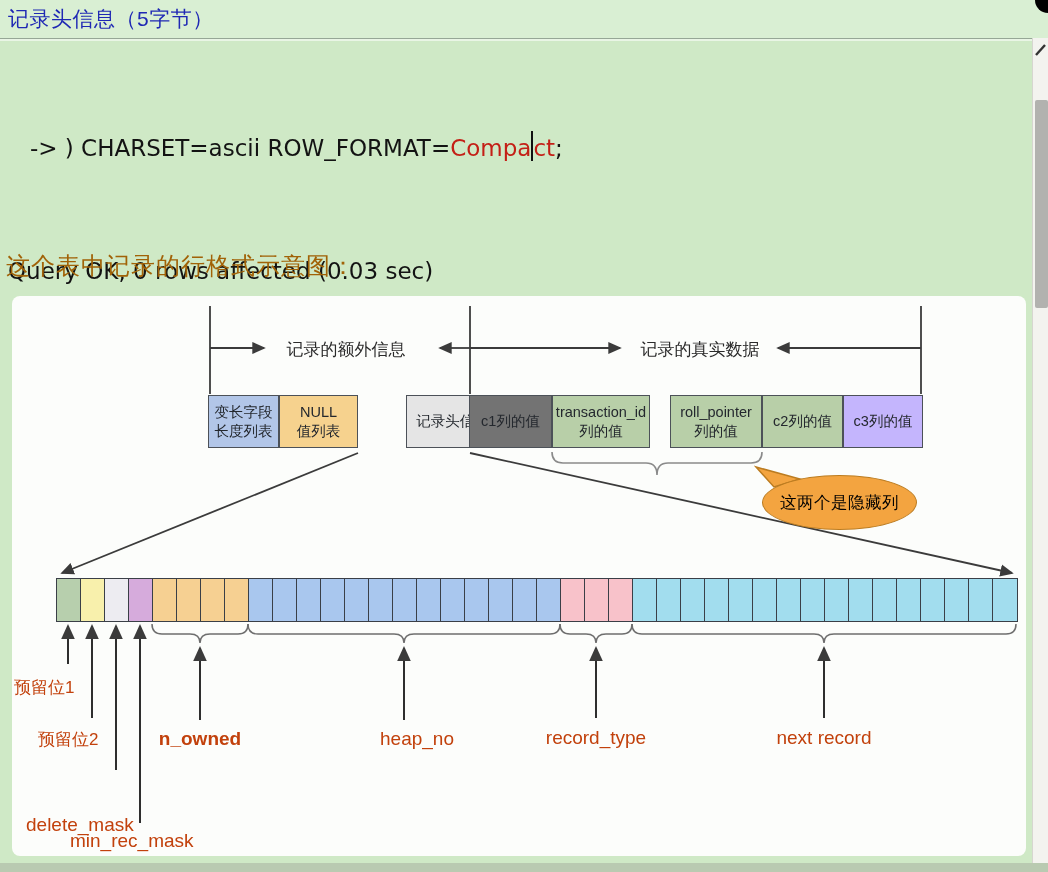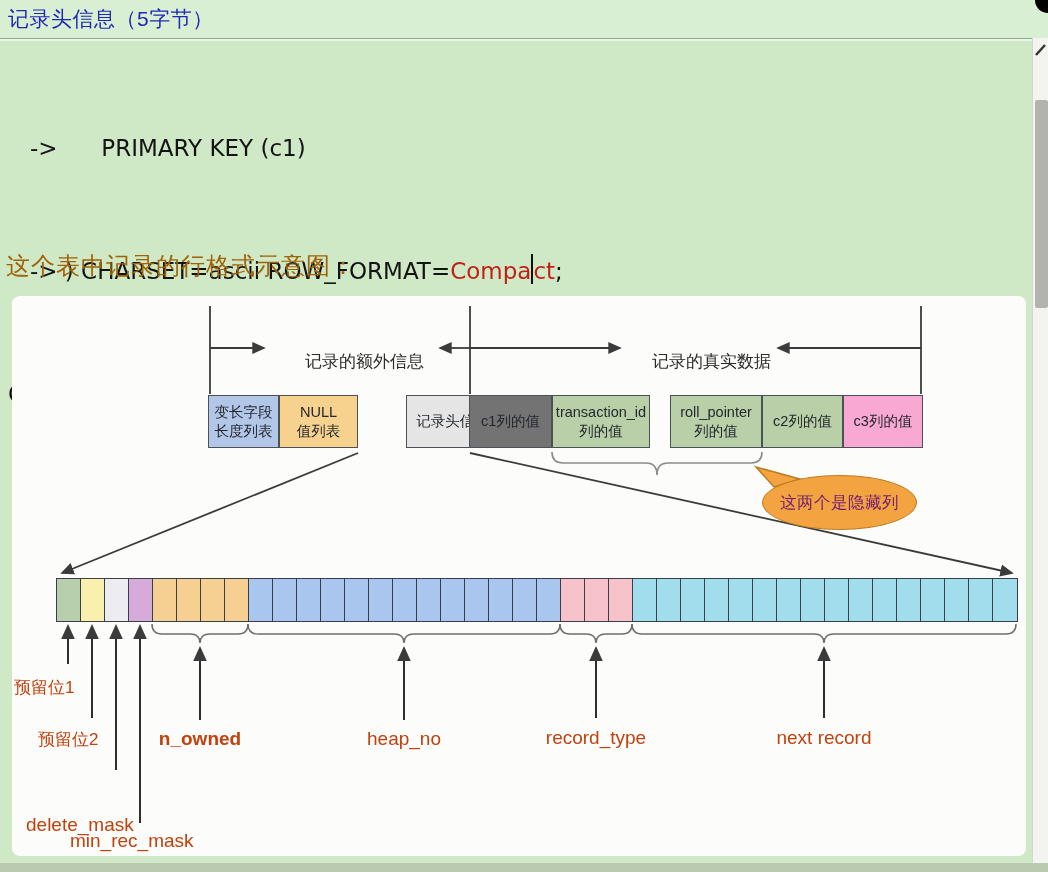--- a/index.html
+++ b/index.html
@@ -44,21 +44,21 @@
     font-size:24px; color:#a16207; letter-spacing:1px;
   }
 
   
   .panel {
     position:absolute; left:12px; top:296px; width:1014px; height:560px;
     background:#fcfdfb; border-radius:8px;
   }
   .overlay { position:absolute; left:0; top:0; }
 
-  .seclabel { position:absolute; top:54px; font-size:17px; color:#2a2a2a; text-align:right; }
+  .seclabel { position:absolute; top:42px; font-size:17px; color:#2a2a2a; text-align:center; }
   #sec1 { left:256px; width:156px; }
   #sec2 { left:617px; width:142px; }
 
   .col-box {
     position:absolute; top:99px; height:53px; box-sizing:border-box;
     border:1.6px solid #4c5158;
     display:flex; flex-direction:column; justify-content:center; align-items:center;
     font-size:14.5px; line-height:1.25; color:#24282e; text-align:center;
   }
 
@@ -66,30 +66,30 @@
     position:absolute; left:44px; top:282px; height:42px;
     display:flex; border:1.5px solid #3a3f47; background:#fff;
   }
   .bit-cell { width:24px; box-sizing:border-box; border-right:1.3px solid #3a3f47; }
   .bit-cell:last-child { border-right:none; }
 
   .bubble {
     position:absolute; left:750px; top:179px; width:153px; height:53px;
     background:#f3a440; border:1.6px solid #bc7c20; border-radius:50%;
     display:flex; align-items:center; justify-content:center;
-    font-size:16.5px; color:#701a75; letter-spacing:.5px;
+    font-size:16.5px; color:#000000; letter-spacing:.5px;
   }
 
   .bitlabel { position:absolute; color:#c2410c; white-space:nowrap; }
   #bl0 { left:2px;   top:380px; font-size:17px; }
   #bl1 { left:26px;  top:432px; font-size:17px; }
   #bl2 { left:14px;  top:482px; font-size:19px;margin-top:36px; }
   #bl3 { left:58px;  top:534px; font-size:19px; }
   #bl4 { left:138px; top:432px; width:100px; text-align:center; font-size:19px;font-weight:bold; }
-  #bl5 { left:342px; top:432px; width:100px; text-align:center; font-size:19px; }
+  #bl5 { left:342px; top:432px; width:100px; text-align:right; font-size:19px; }
   #bl6 { left:524px; top:431px; width:120px; text-align:center; font-size:19px; }
   #bl7 { left:752px; top:431px; width:120px; text-align:center; font-size:19px; }
 
   
   .scrollbar {
     position:absolute; left:1032px; top:38px; width:16px; height:834px;
     background:#f3f3ef; border-left:1px solid #d6d6d0;
   }
   .thumb {
     position:absolute; left:1.5px; top:62px; width:13px; height:208px;
@@ -106,21 +106,20 @@
 </style>
 </head>
 <body>
 
 <div class="titlebar">
   <div class="t">记录头信息（5字节）</div>
 </div>
 <div class="corner"></div>
 
 <div class="console">
-  <div>   -&gt;      PRIMARY KEY (c1)</div>
   <div><span>   -&gt; ) CHARSET=ascii ROW_FORMAT=</span><span class="red">Compa</span><span class="cursor"></span><span class="red">ct</span><span>;</span></div>
   <div>Query OK, 0 rows affected (0.03 sec)</div>
 </div>
 
 <div class="caption">这个表中记录的行格式示意图：</div>
 
 <div class="panel">
 
   <svg class="overlay" width="1014" height="560">
     <defs>
@@ -189,21 +188,21 @@
         <div>transaction_id</div>
         <div>列的值</div>
       </div>
       <div class="col-box" style="left: 658px; width: 92px; background: rgb(184, 207, 168);">
         <div>roll_pointer</div>
         <div>列的值</div>
       </div>
       <div class="col-box" style="left: 750px; width: 81px; background: rgb(184, 207, 168);">
         <div>c2列的值</div>
       </div>
-      <div class="col-box" style="left: 831px; width: 80px; background: #f9a8d4;">
+      <div class="col-box" style="left: 831px; width: 80px; background: #c4b5fd;">
         <div>c3列的值</div>
       </div>
     </div>
 
   <div class="bubble">这两个是隐藏列</div>
 
   <div class="bitrow">
       <div class="bit-cell" style="background: rgb(183, 207, 173);"></div>
       <div class="bit-cell" style="background: rgb(248, 240, 172);"></div>
       <div class="bit-cell" style="background: rgb(237, 236, 241);"></div>

